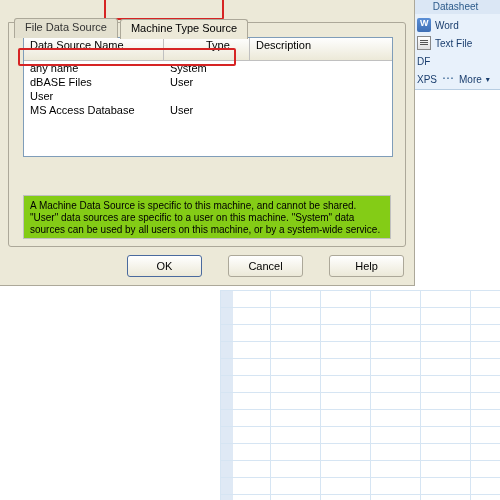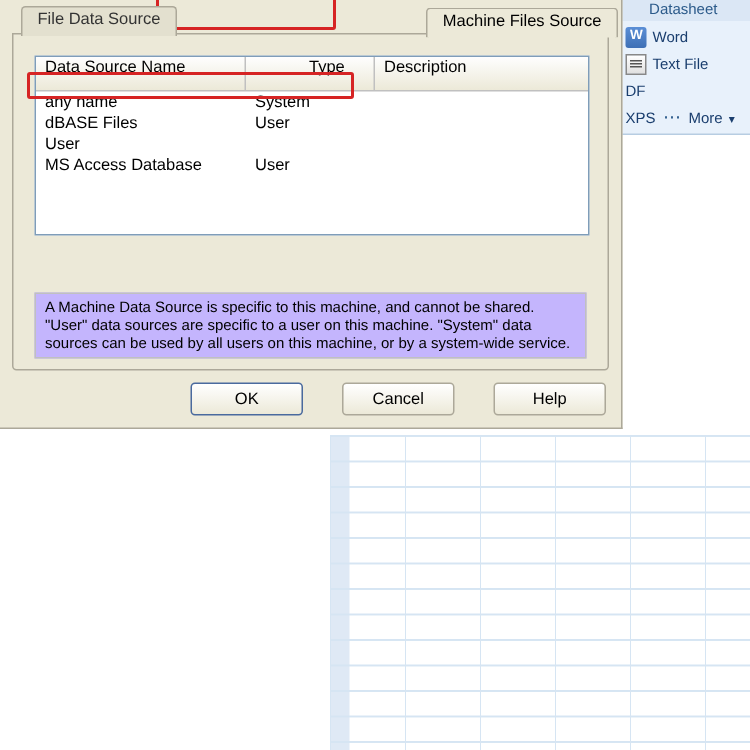--- a/index.html
+++ b/index.html
@@ -77,23 +77,22 @@
     border-bottom: 1px solid #aca899;
   }
 
   
   .tabstrip {
     display: flex;
     align-items: flex-end;
     height: 22px;
     padding-left: 14px;
     position: relative;
-    top: 2px;
+    top: 16px;
     z-index: 2;
-    justify-content: space-between;
   }
   .tab {
     height: 20px;
     padding: 2px 10px 0 10px;
     border: 1px solid #aca899;
     border-bottom: none;
     border-radius: 3px 3px 0 0;
     background: #ece9d8;
     color: #000;
     cursor: pointer;
@@ -178,21 +177,21 @@
   .new-btn {
     position: absolute;
     right: 14px; top: 142px;
   }
 
   .explain {
     position: absolute;
     left: 14px; right: 14px;
     top: 172px; height: 44px;
     border: 1px solid #c0c0c0;
-    background: #c4b5fd;
+    background: #84cc16;
     padding: 4px 6px;
     color: #000;
     line-height: 12px;
     font-size: 10px;
   }
 
   .btn-row {
     position: absolute;
     right: 10px; bottom: 8px;
     display: flex; gap: 26px;
@@ -243,21 +242,21 @@
   </div>
 </div>
 
 <div class="dialog">
 
   <div class="tabstrip">
     <div class="tab inactive">
       <span>File Data Source</span>
     </div>
     <div class="tab active">
-      <span>Machine Files Source</span>
+      <span>Machine Type Source</span>
     </div>
   </div>
 
   <div class="tab-page">
 
     <div class="listview">
       <div class="lv-headers">
         <div class="lv-h c0">Data Source Name</div>
         <div class="lv-h c1">Type</div>
         <div class="lv-h c2">Description</div>

